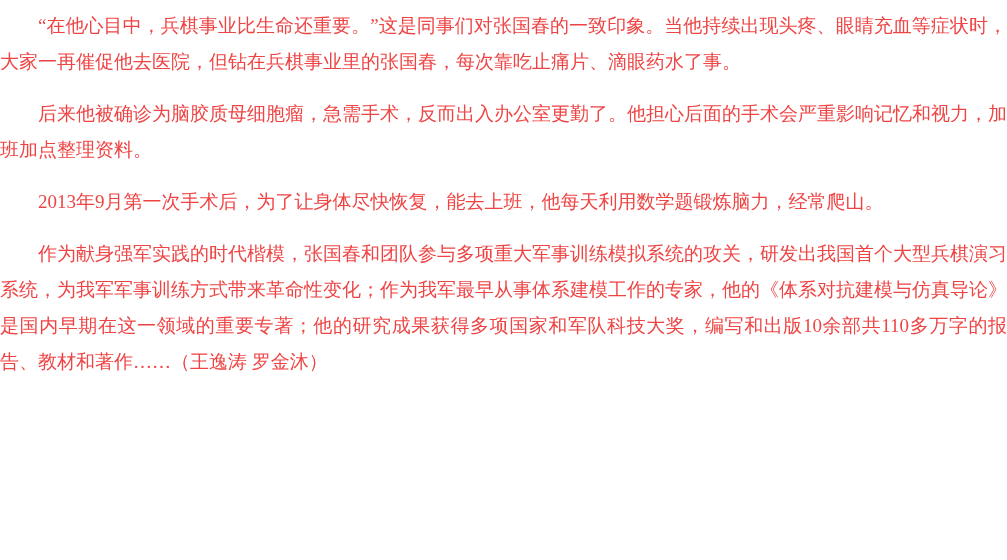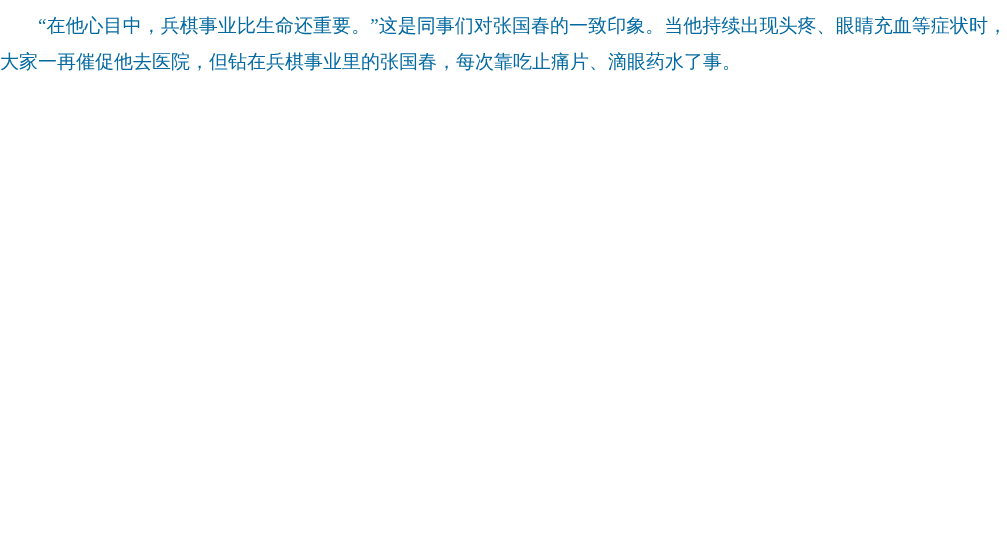--- a/index.html
+++ b/index.html
@@ -13,24 +13,27 @@
     box-sizing: border-box;
     padding: 8px 0 0 0;
     background: #ffffff;
     overflow: hidden;
   }
   .para {
     margin: 0 0 16px 0;
     font-family: "Liberation Serif", "DejaVu Serif", serif;
     font-size: 19px;
     line-height: 36px;
-    color: #0369a1;
+    color: #ef4444;
     text-indent: 2em;
     text-align: justify;
     word-break: break-all;
   }
 </style>
 </head>
 <body>
 
 <div class="page">
   <p class="para">“在他心目中，兵棋事业比生命还重要。”这是同事们对张国春的一致印象。当他持续出现头疼、眼睛充血等症状时，大家一再催促他去医院，但钻在兵棋事业里的张国春，每次靠吃止痛片、滴眼药水了事。</p>
+  <p class="para">后来他被确诊为脑胶质母细胞瘤，急需手术，反而出入办公室更勤了。他担心后面的手术会严重影响记忆和视力，加班加点整理资料。</p>
+  <p class="para">2013年9月第一次手术后，为了让身体尽快恢复，能去上班，他每天利用数学题锻炼脑力，经常爬山。</p>
+  <p class="para">作为献身强军实践的时代楷模，张国春和团队参与多项重大军事训练模拟系统的攻关，研发出我国首个大型兵棋演习系统，为我军军事训练方式带来革命性变化；作为我军最早从事体系建模工作的专家，他的《体系对抗建模与仿真导论》是国内早期在这一领域的重要专著；他的研究成果获得多项国家和军队科技大奖，编写和出版10余部共110多万字的报告、教材和著作……（王逸涛 罗金沐）</p>
 </div>
 
 </body></html>

